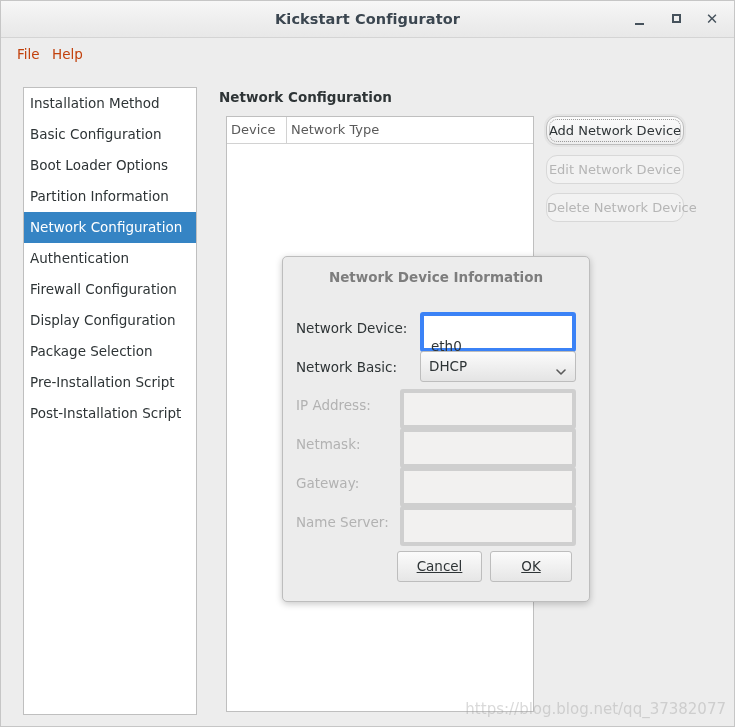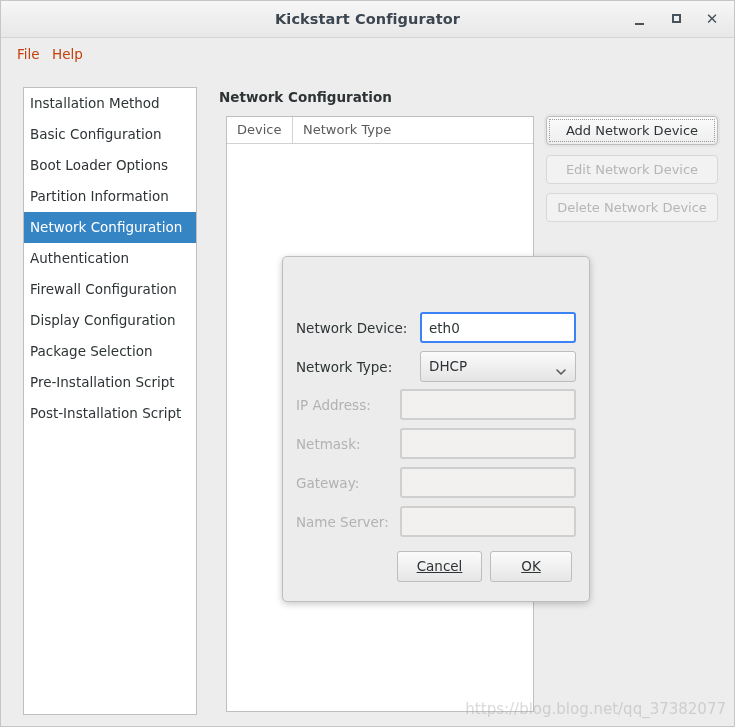--- a/index.html
+++ b/index.html
@@ -139,37 +139,37 @@
   #table-head {
     display: flex;
     height: 26px;
     border-bottom: 1px solid #d2d2d2;
     background: #ffffff;
   }
   .th {
     font-size: 13px;
     color: #5a5a5a;
     line-height: 26px;
-    padding-left: 10px;
+    padding-left: 4px;
     white-space: nowrap;
   }
   .th-device { width: 55px; border-right: 1px solid #d2d2d2; }
   .th-type   { flex: 1; }
   #table-body { height: 100%; background: #ffffff; }
   
   .side-btn {
     position: absolute;
     left: 545px;
-    width: 172px; height: 29px;
+    width: 138px; height: 29px;
     font-size: 13px;
     font-family: "DejaVu Sans", "Liberation Sans", sans-serif;
     line-height: 27px;
     text-align: center;
     border: 1px solid #bdbdbd;
-    border-radius: 4px;
+    border-radius: 11px;
     box-sizing: border-box;
     background: linear-gradient(to bottom, #fbfbfb 0%, #eeeeee 100%);
     color: #2e3436;
     cursor: default;
     white-space: nowrap;
   }
   .side-btn.disabled {
     color: #b5b5b5;
     background: #f2f2f2;
     border-color: #d8d8d8;
@@ -207,27 +207,27 @@
     position: absolute;
     left: 13px;
     font-size: 13.5px;
     color: #2e3436;
     white-space: nowrap;
   }
   .dlg-label.disabled { color: #b2b2b2; }
   .dlg-input {
     position: absolute;
     background: #ffffff;
-    border: 2px solid #3b82f6;
+    border: 4px solid #3b82f6;
     border-radius: 3px;
     box-sizing: border-box;
     font-size: 13.5px;
     font-family: "DejaVu Sans", "Liberation Sans", sans-serif;
     color: #2e3436;
-    padding: 0 7px;
+    padding: 16px 7px;
     line-height: 29px;
     height: 31px;
   }
   .dlg-input.disabled {
     background: #f2f1f0;
     border-color: #cfcfcf;
     color: #b2b2b2;
   }
   #field-device { left: 137px; top: 55px; width: 156px; }
   #field-type {
@@ -335,25 +335,26 @@
       <div class="th th-type">Network Type</div>
     </div>
     <div id="table-body"></div>
   </div>
 
   <div class="side-btn focused" id="btn-add">Add Network Device</div>
   <div class="side-btn disabled" id="btn-edit">Edit Network Device</div>
   <div class="side-btn disabled" id="btn-delete">Delete Network Device</div>
 
   <div id="dialog">
+    <div id="dialog-title">Network Device Information</div>
 
     <div class="dlg-label" id="lbl-device">Network Device:</div>
     <div class="dlg-input" id="field-device">eth0</div>
 
-    <div class="dlg-label" id="lbl-type">Network Type:</div>
+    <div class="dlg-label" id="lbl-type">Network Basic:</div>
     <div id="field-type">
       <span id="field-type-value">DHCP</span>
       <span id="field-type-arrow">
         <svg width="10" height="10" viewBox="0 0 10 10">
           <polyline points="1,3 5,7 9,3" fill="none" stroke="#5a5a5a" stroke-width="1.6" stroke-linecap="round" stroke-linejoin="round"></polyline>
         </svg>
       </span>
     </div>
 
     <div class="dlg-label disabled" id="lbl-ip">IP Address:</div>

